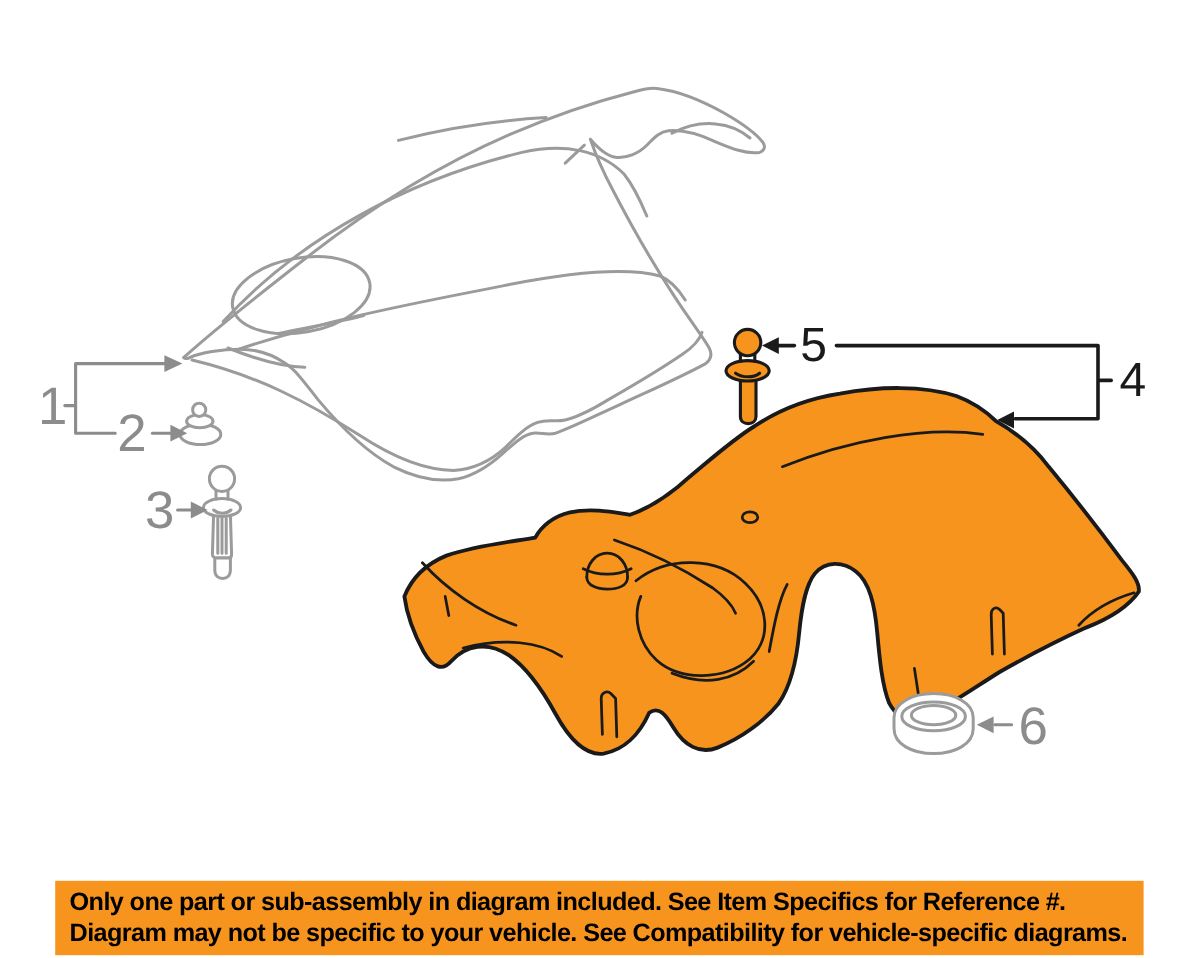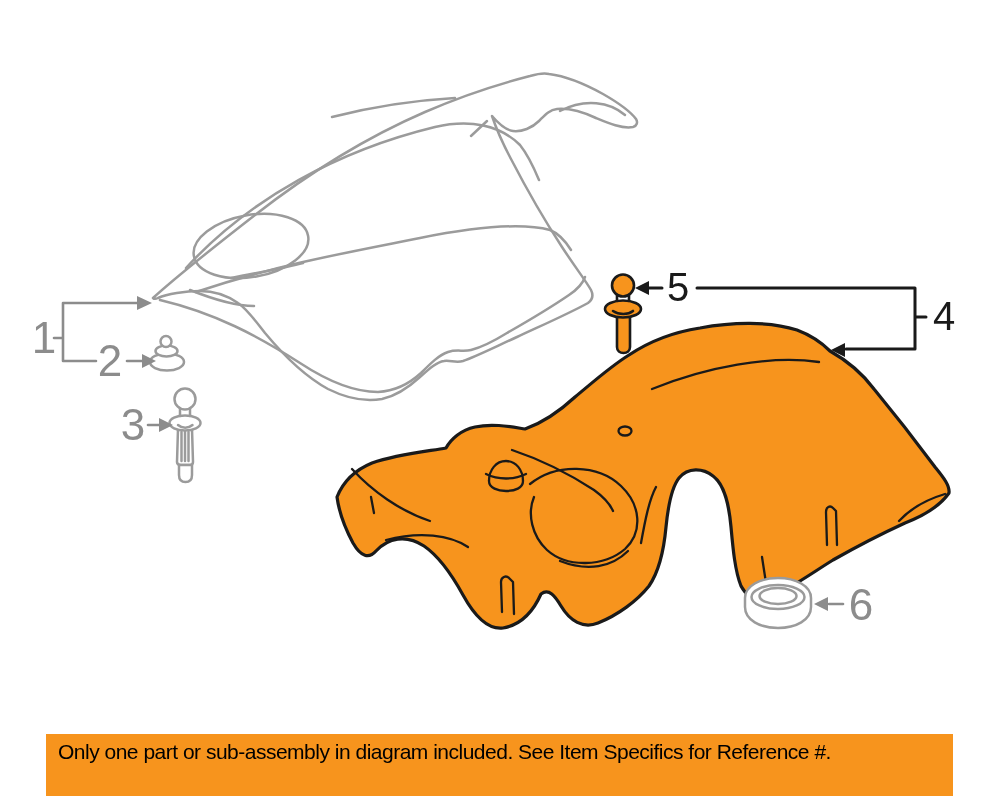--- a/index.html
+++ b/index.html
@@ -16,21 +16,21 @@
   .garrow{fill:#8C8C8C;stroke:none;}
   .barrow{fill:#1A1A1A;stroke:none;}
   .part-gray{stroke:#9B9B9B;stroke-width:2.5;fill:none;stroke-linecap:round;stroke-linejoin:round;}
   .part-gray-filled{stroke:#9B9B9B;stroke-width:2.5;fill:#ffffff;stroke-linecap:round;stroke-linejoin:round;}
   .orange-outline{stroke:#1A1A1A;stroke-width:3.2;stroke-linecap:round;stroke-linejoin:round;}
   .orange-detail{stroke:#1A1A1A;stroke-width:2.3;fill:none;stroke-linecap:round;stroke-linejoin:round;}
   .bolt-line{stroke:#1A1A1A;stroke-width:2.6;stroke-linecap:round;stroke-linejoin:round;}
   #banner{
     position:absolute;left:46px;top:734px;width:907px;height:62px;
     background:#F7941D;color:#000;
-    font-weight:normal;font-size:21px;line-height:26px;letter-spacing:-0.5px;
+    font-weight:bold;font-size:21px;line-height:26px;letter-spacing:-0.5px;
     padding:5px 0 0 12px;box-sizing:border-box;white-space:nowrap;overflow:hidden;
   }
 </style>
 </head>
 <body>
 
 <div id="stage">
 
   <svg id="diagram-svg" width="1000" height="798" viewBox="0 0 1000 798">
 
@@ -196,15 +196,16 @@
 
     <g>
       <path class="gline" d="M843,604 H829"></path>
       <polygon class="garrow" points="814,604 828,597 828,611"></polygon>
       <text class="digit-gray" x="861" y="620" text-anchor="middle">6</text>
     </g>
   </svg>
 
   <div id="banner">
     <div>Only one part or sub-assembly in diagram included. See Item Specifics for Reference #.</div>
+    <div>Diagram may not be specific to your vehicle. See Compatibility for vehicle-specific diagrams.</div>
   </div>
 
 </div>
 
 </body></html>

